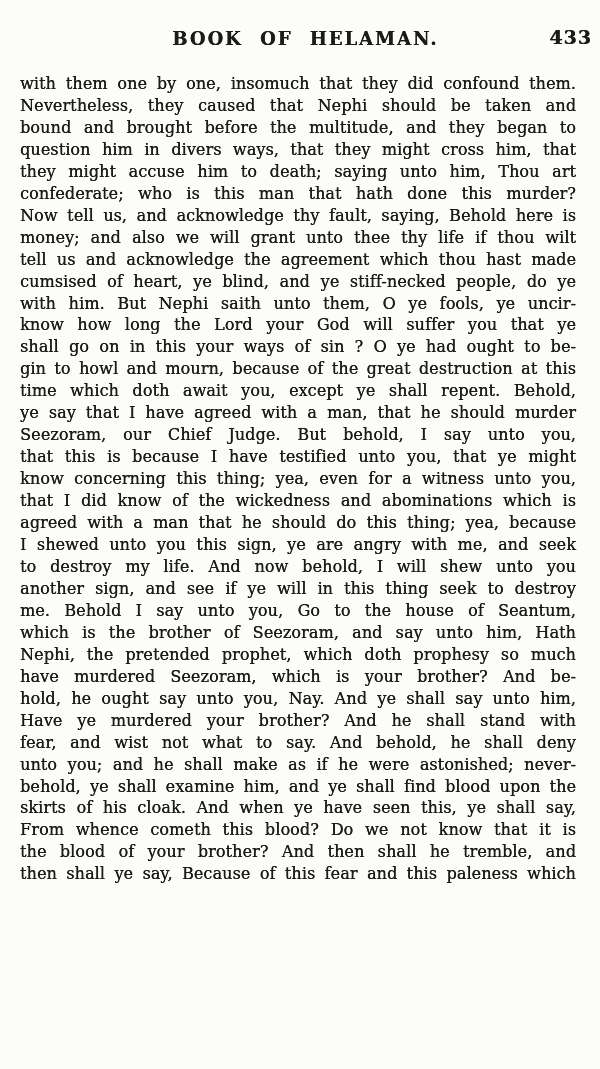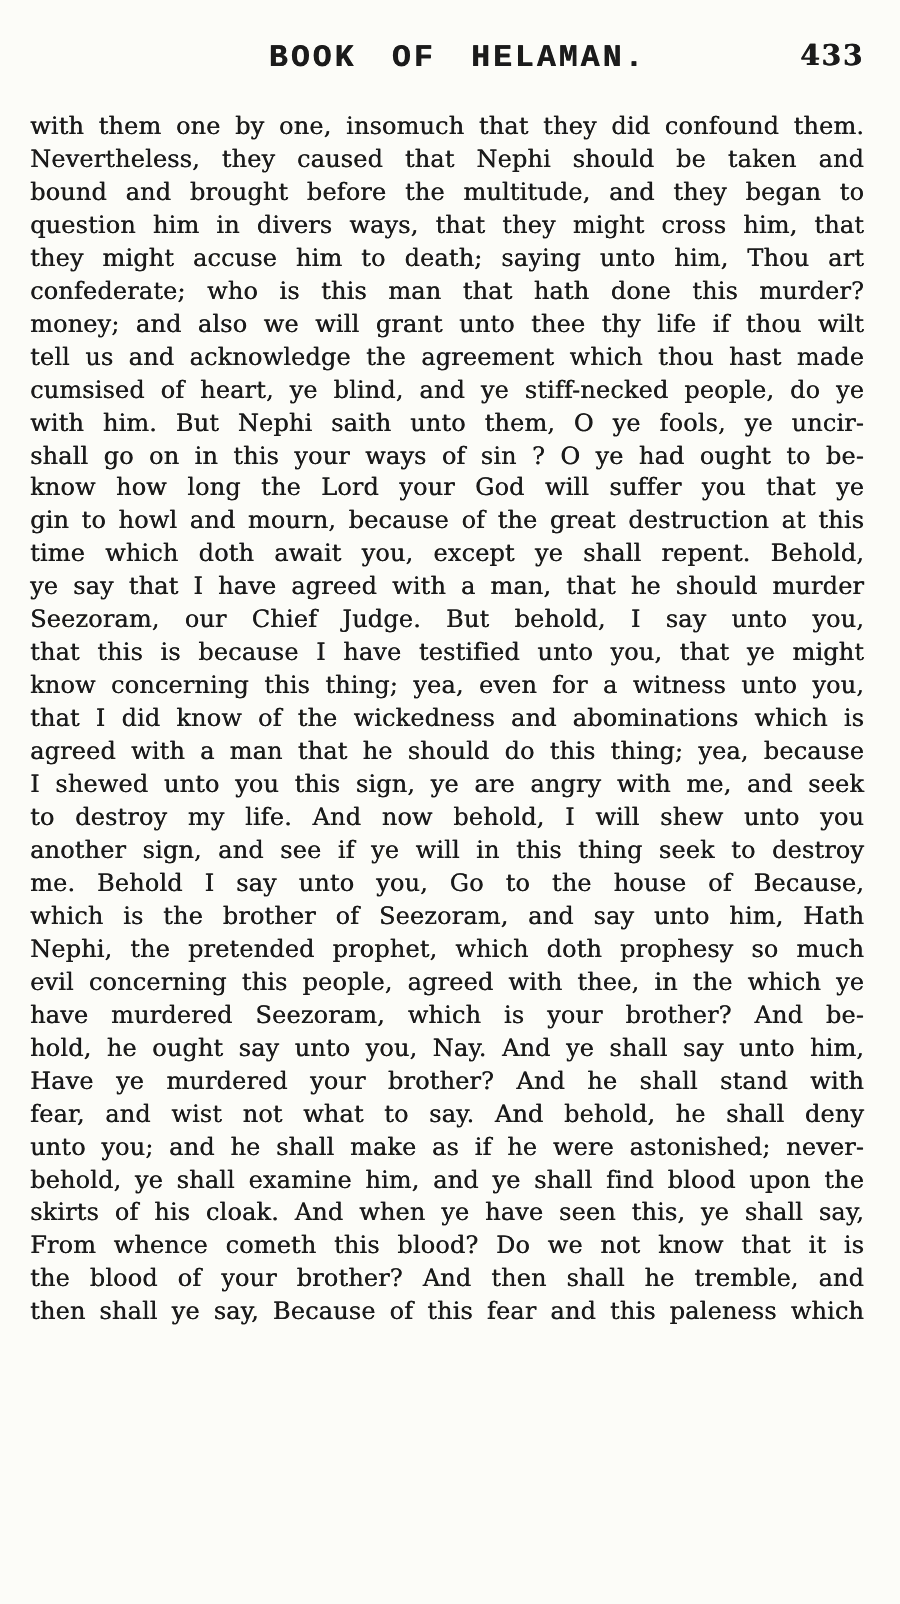--- a/index.html
+++ b/index.html
@@ -20,31 +20,30 @@
   .running-head {
     position: relative;
     height: 22px;
     margin-top: 26px;
   }
   .running-head .title {
     position: absolute;
     left: 50%;
     top: 2px;
     transform: translateX(-48%);
-    font-size: 21px;
+    font-size: 18px;
     font-weight: bold;
     letter-spacing: 2px;
     word-spacing: 9px;
     white-space: nowrap;
     text-shadow: 0.3px 0 0 currentColor;
-    font-family: Liberation Mono, monospace;
   }
   .running-head .folio {
     position: absolute;
-    right: 24px;
+    right: 8px;
     top: 0;
     font-size: 19px;
     font-weight: bold;
     letter-spacing: 1px;
     text-shadow: 0.3px 0 0 currentColor;
   }
   .body-text {
     margin: 25px 24px 0 20px; 
   }
   .body-text .line {
@@ -68,41 +67,41 @@
     <div class="folio">433</div>
   </div>
 
   <div class="body-text">
     <div class="line">with them one by one, insomuch that they did confound them.</div>
     <div class="line">Nevertheless, they caused that Nephi should be taken and</div>
     <div class="line">bound and brought before the multitude, and they began to</div>
     <div class="line">question him in divers ways, that they might cross him, that</div>
     <div class="line">they might accuse him to death; saying unto him, Thou art</div>
     <div class="line">confederate; who is this man that hath done this murder?</div>
+    <div class="line">Now tell us, and acknowledge thy fault, saying, Behold here is</div>
     <div class="line">money; and also we will grant unto thee thy life if thou wilt</div>
     <div class="line">tell us and acknowledge the agreement which thou hast made</div>
     <div class="line">cumsised of heart, ye blind, and ye stiff-necked people, do ye</div>
     <div class="line">with him.  But Nephi saith unto them, O ye fools, ye uncir-</div>
+    <div class="line">know how long the Lord your God will suffer you that ye</div>
     <div class="line">shall go on in this your ways of sin ?  O ye had ought to be-</div>
-    <div class="line">know how long the Lord your God will suffer you that ye</div>
     <div class="line">gin to howl and mourn, because of the great destruction at this</div>
     <div class="line">time which doth await you, except ye shall repent.  Behold,</div>
     <div class="line">ye say that I have agreed with a man, that he should murder</div>
     <div class="line">Seezoram, our Chief Judge.  But behold, I say unto you,</div>
     <div class="line">that this is because I have testified unto you, that ye might</div>
     <div class="line">know concerning this thing; yea, even for a witness unto you,</div>
     <div class="line">that I did know of the wickedness and abominations which is</div>
     <div class="line">agreed with a man that he should do this thing; yea, because</div>
     <div class="line">I shewed unto you this sign, ye are angry with me, and seek</div>
     <div class="line">to destroy my life.  And now behold, I will shew unto you</div>
     <div class="line">another sign, and see if ye will in this thing seek to destroy</div>
-    <div class="line">me.  Behold I say unto you, Go to the house of Because,</div>
+    <div class="line">me.  Behold I say unto you, Go to the house of Seantum,</div>
     <div class="line">which is the brother of Seezoram, and say unto him, Hath</div>
     <div class="line">Nephi, the pretended prophet, which doth prophesy so much</div>
-    <div class="line">evil concerning this people, agreed with thee, in the which ye</div>
     <div class="line">have murdered Seezoram, which is your brother?  And be-</div>
     <div class="line">hold, he ought say unto you, Nay.  And ye shall say unto him,</div>
     <div class="line">Have ye murdered your brother?  And he shall stand with</div>
     <div class="line">fear, and wist not what to say.  And behold, he shall deny</div>
     <div class="line">unto you; and he shall make as if he were astonished; never-</div>
     <div class="line">behold, ye shall examine him, and ye shall find blood upon the</div>
     <div class="line">skirts of his cloak.  And when ye have seen this, ye shall say,</div>
     <div class="line">From whence cometh this blood?  Do we not know that it is</div>
     <div class="line">the blood of your brother?  And then shall he tremble, and</div>
     <div class="line">then shall ye say, Because of this fear and this paleness which</div>

